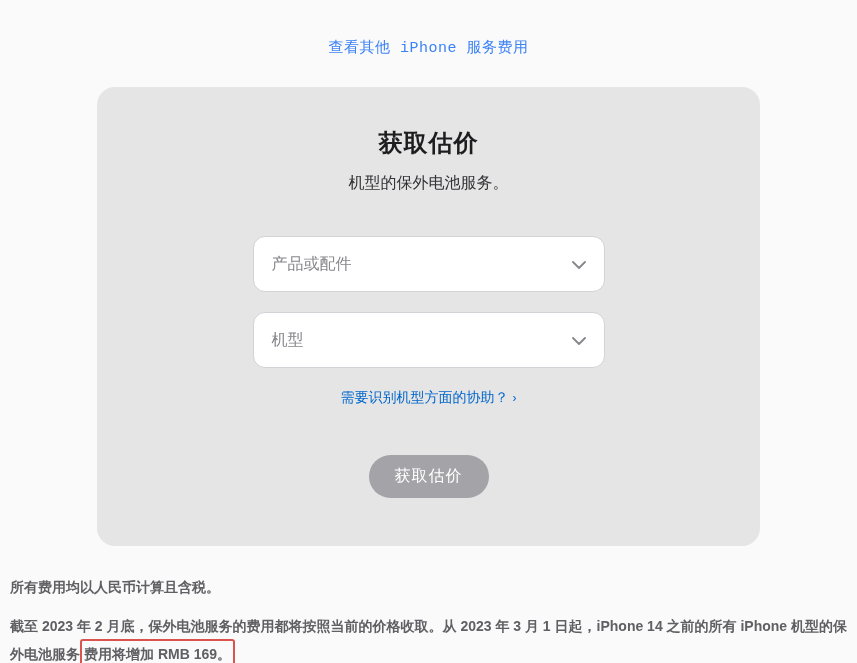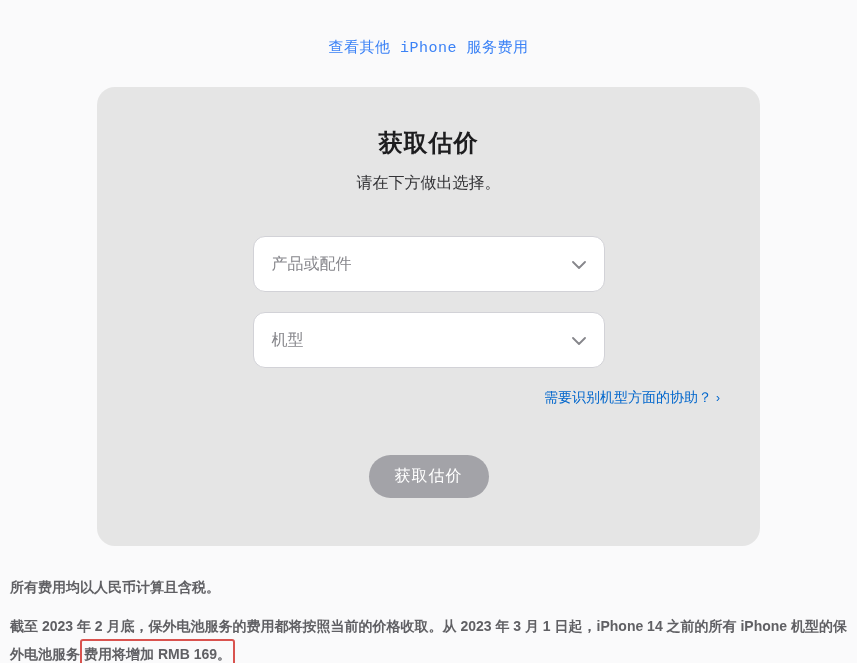--- a/index.html
+++ b/index.html
@@ -66,21 +66,20 @@
     .select .chevron {
       position: absolute;
       right: 18px;
       top: 50%;
       transform: translateY(-50%);
       color: #86868b;
     }
     .help-link {
       margin-top: 8px;
       margin-bottom: 48px;
-      text-align: right;
     }
     .help-link a {
       color: #0066cc;
       font-size: 14px;
       text-decoration: none;
     }
     .help-link a .chev {
       margin-left: 4px;
       font-size: 12px;
     }
@@ -110,21 +109,21 @@
   </style>
 </head>
 <body>
 
 <div class="top-link">
   <a href="#">查看其他 iPhone 服务费用</a>
 </div>
 
 <div class="card">
   <div class="card-title">获取估价</div>
-  <div class="card-subtitle">请在下方做出选择。</div>
+  <div class="card-subtitle">机型的保外电池服务。</div>
 
   <div class="select-wrap">
     <div class="select">
       <span>产品或配件</span>
       <span class="chevron">
         <svg width="14" height="8" viewBox="0 0 14 8" fill="none">
             <path d="M1 1 L7 7 L13 1" stroke="#86868b" stroke-width="1.8" stroke-linecap="round" stroke-linejoin="round"></path>
           </svg>
       </span>
     </div>

